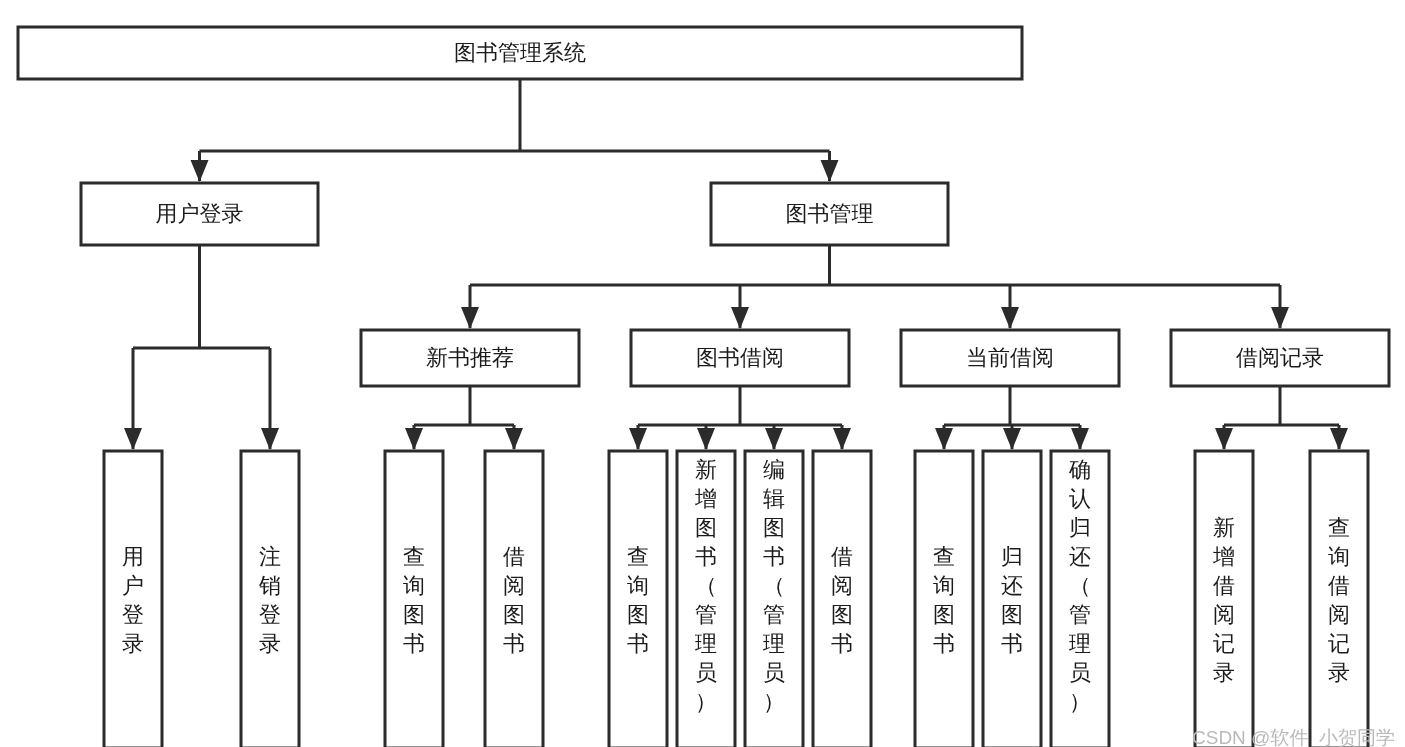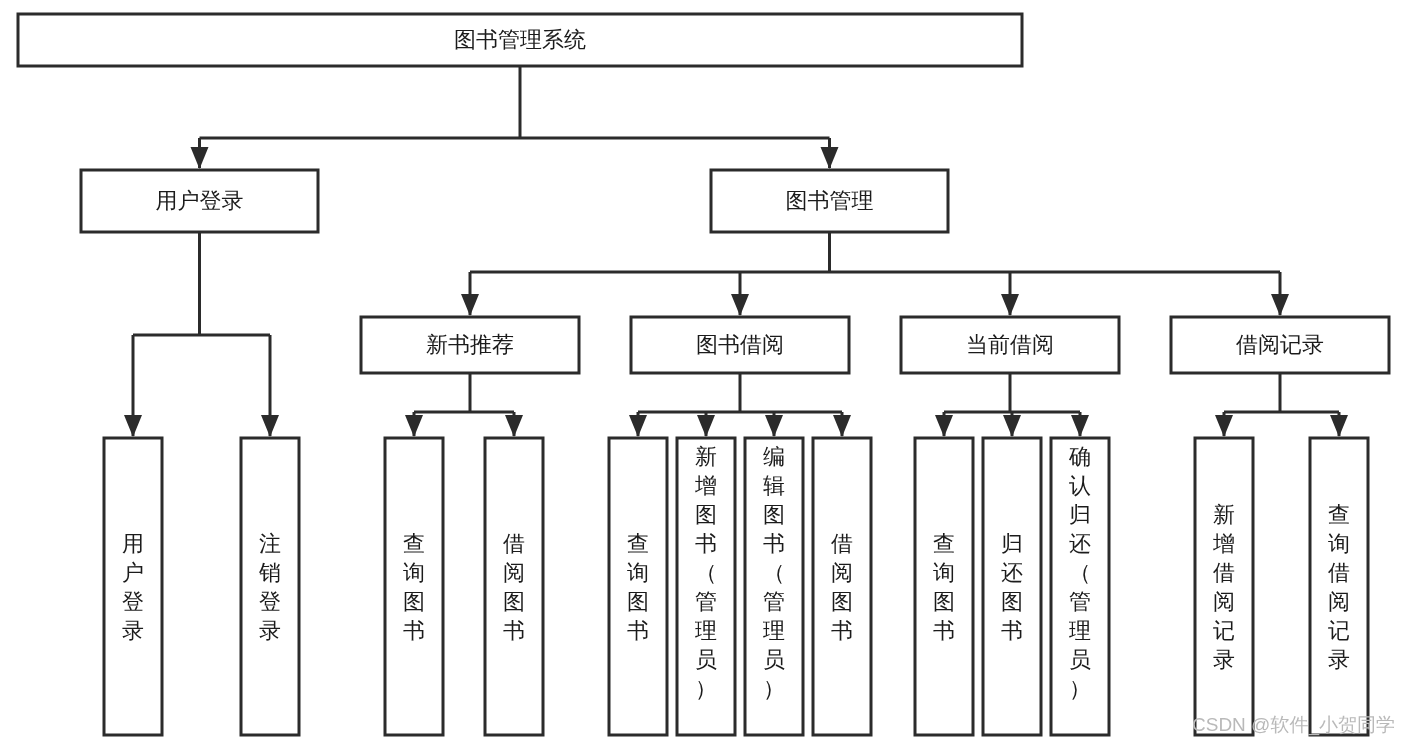--- a/index.html
+++ b/index.html
@@ -10,20 +10,21 @@
   body {
     width: 1405px;
     height: 747px;
     font-family: "Liberation Sans", "DejaVu Sans", sans-serif;
     overflow: hidden;
   }
   #diagram-root {
     position: relative;
     width: 1405px;
     height: 568px;
+    margin-top: 13px;
   }
   svg#flow {
     position: absolute;
     top: 0;
     left: 0;
     width: 1405px;
     height: 747px;
   }
   .node-box {
     fill: #ffffff;

